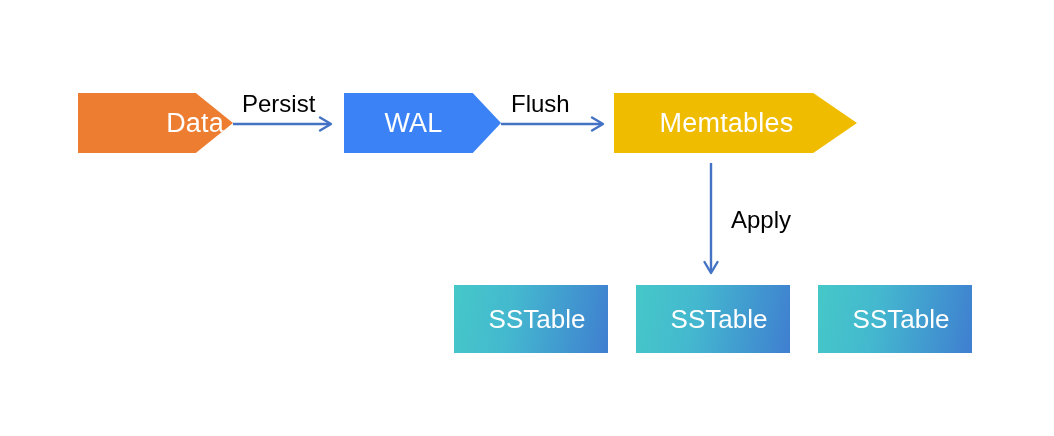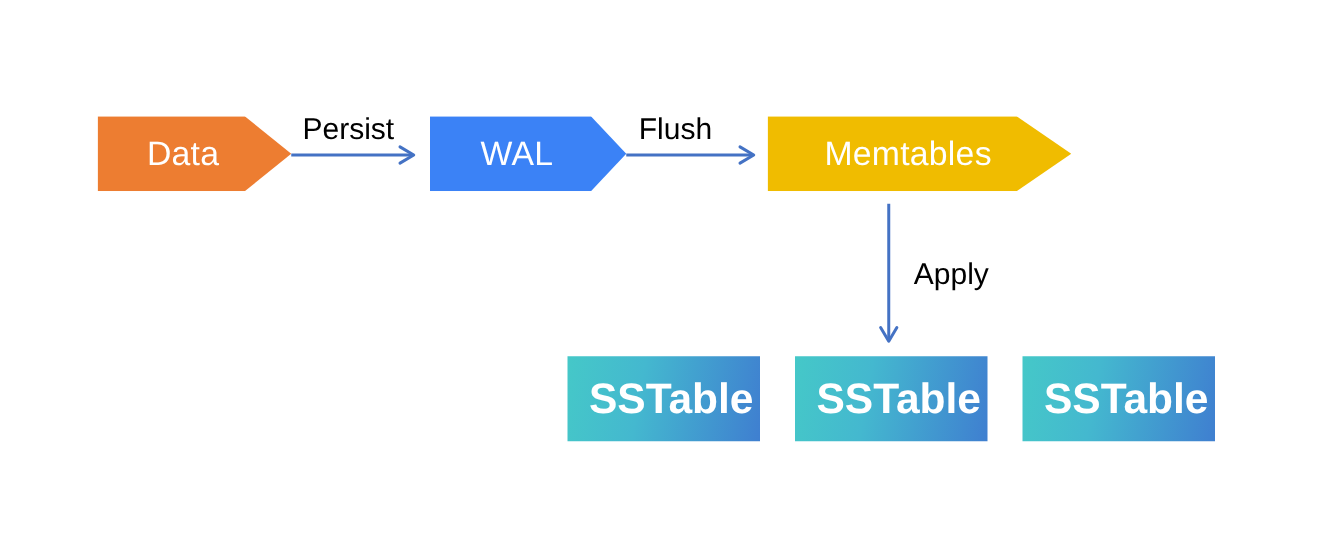--- a/index.html
+++ b/index.html
@@ -24,33 +24,34 @@
     font-size: 27px;
     font-weight: 400;
     letter-spacing: 0.2px;
     box-sizing: border-box;
     -webkit-clip-path: polygon(0% 0%, 82% 0%, 100% 50%, 82% 100%, 0% 100%);
     clip-path: polygon(0% 0%, 82% 0%, 100% 50%, 82% 100%, 0% 100%);
   }
   .pentagon.p-data {
     -webkit-clip-path: polygon(0% 0%, 76% 0%, 100% 50%, 76% 100%, 0% 100%);
     clip-path: polygon(0% 0%, 76% 0%, 100% 50%, 76% 100%, 0% 100%);
+    justify-content: flex-end;
   }
   .pentagon .ptext {
     display: block;
     transform: translateX(-9px);
   }
   .sstable {
     position: absolute;
     display: flex;
     align-items: center;
     justify-content: center;
     color: #ffffff;
-    font-size: 34px;
-    font-weight: 700;
+    font-size: 26px;
+    font-weight: 400;
     box-sizing: border-box;
     padding-left: 12px;
   }
   .edge-label {
     position: absolute;
     color: #000000;
     font-size: 24px;
     white-space: nowrap;
     line-height: 1;
   }

